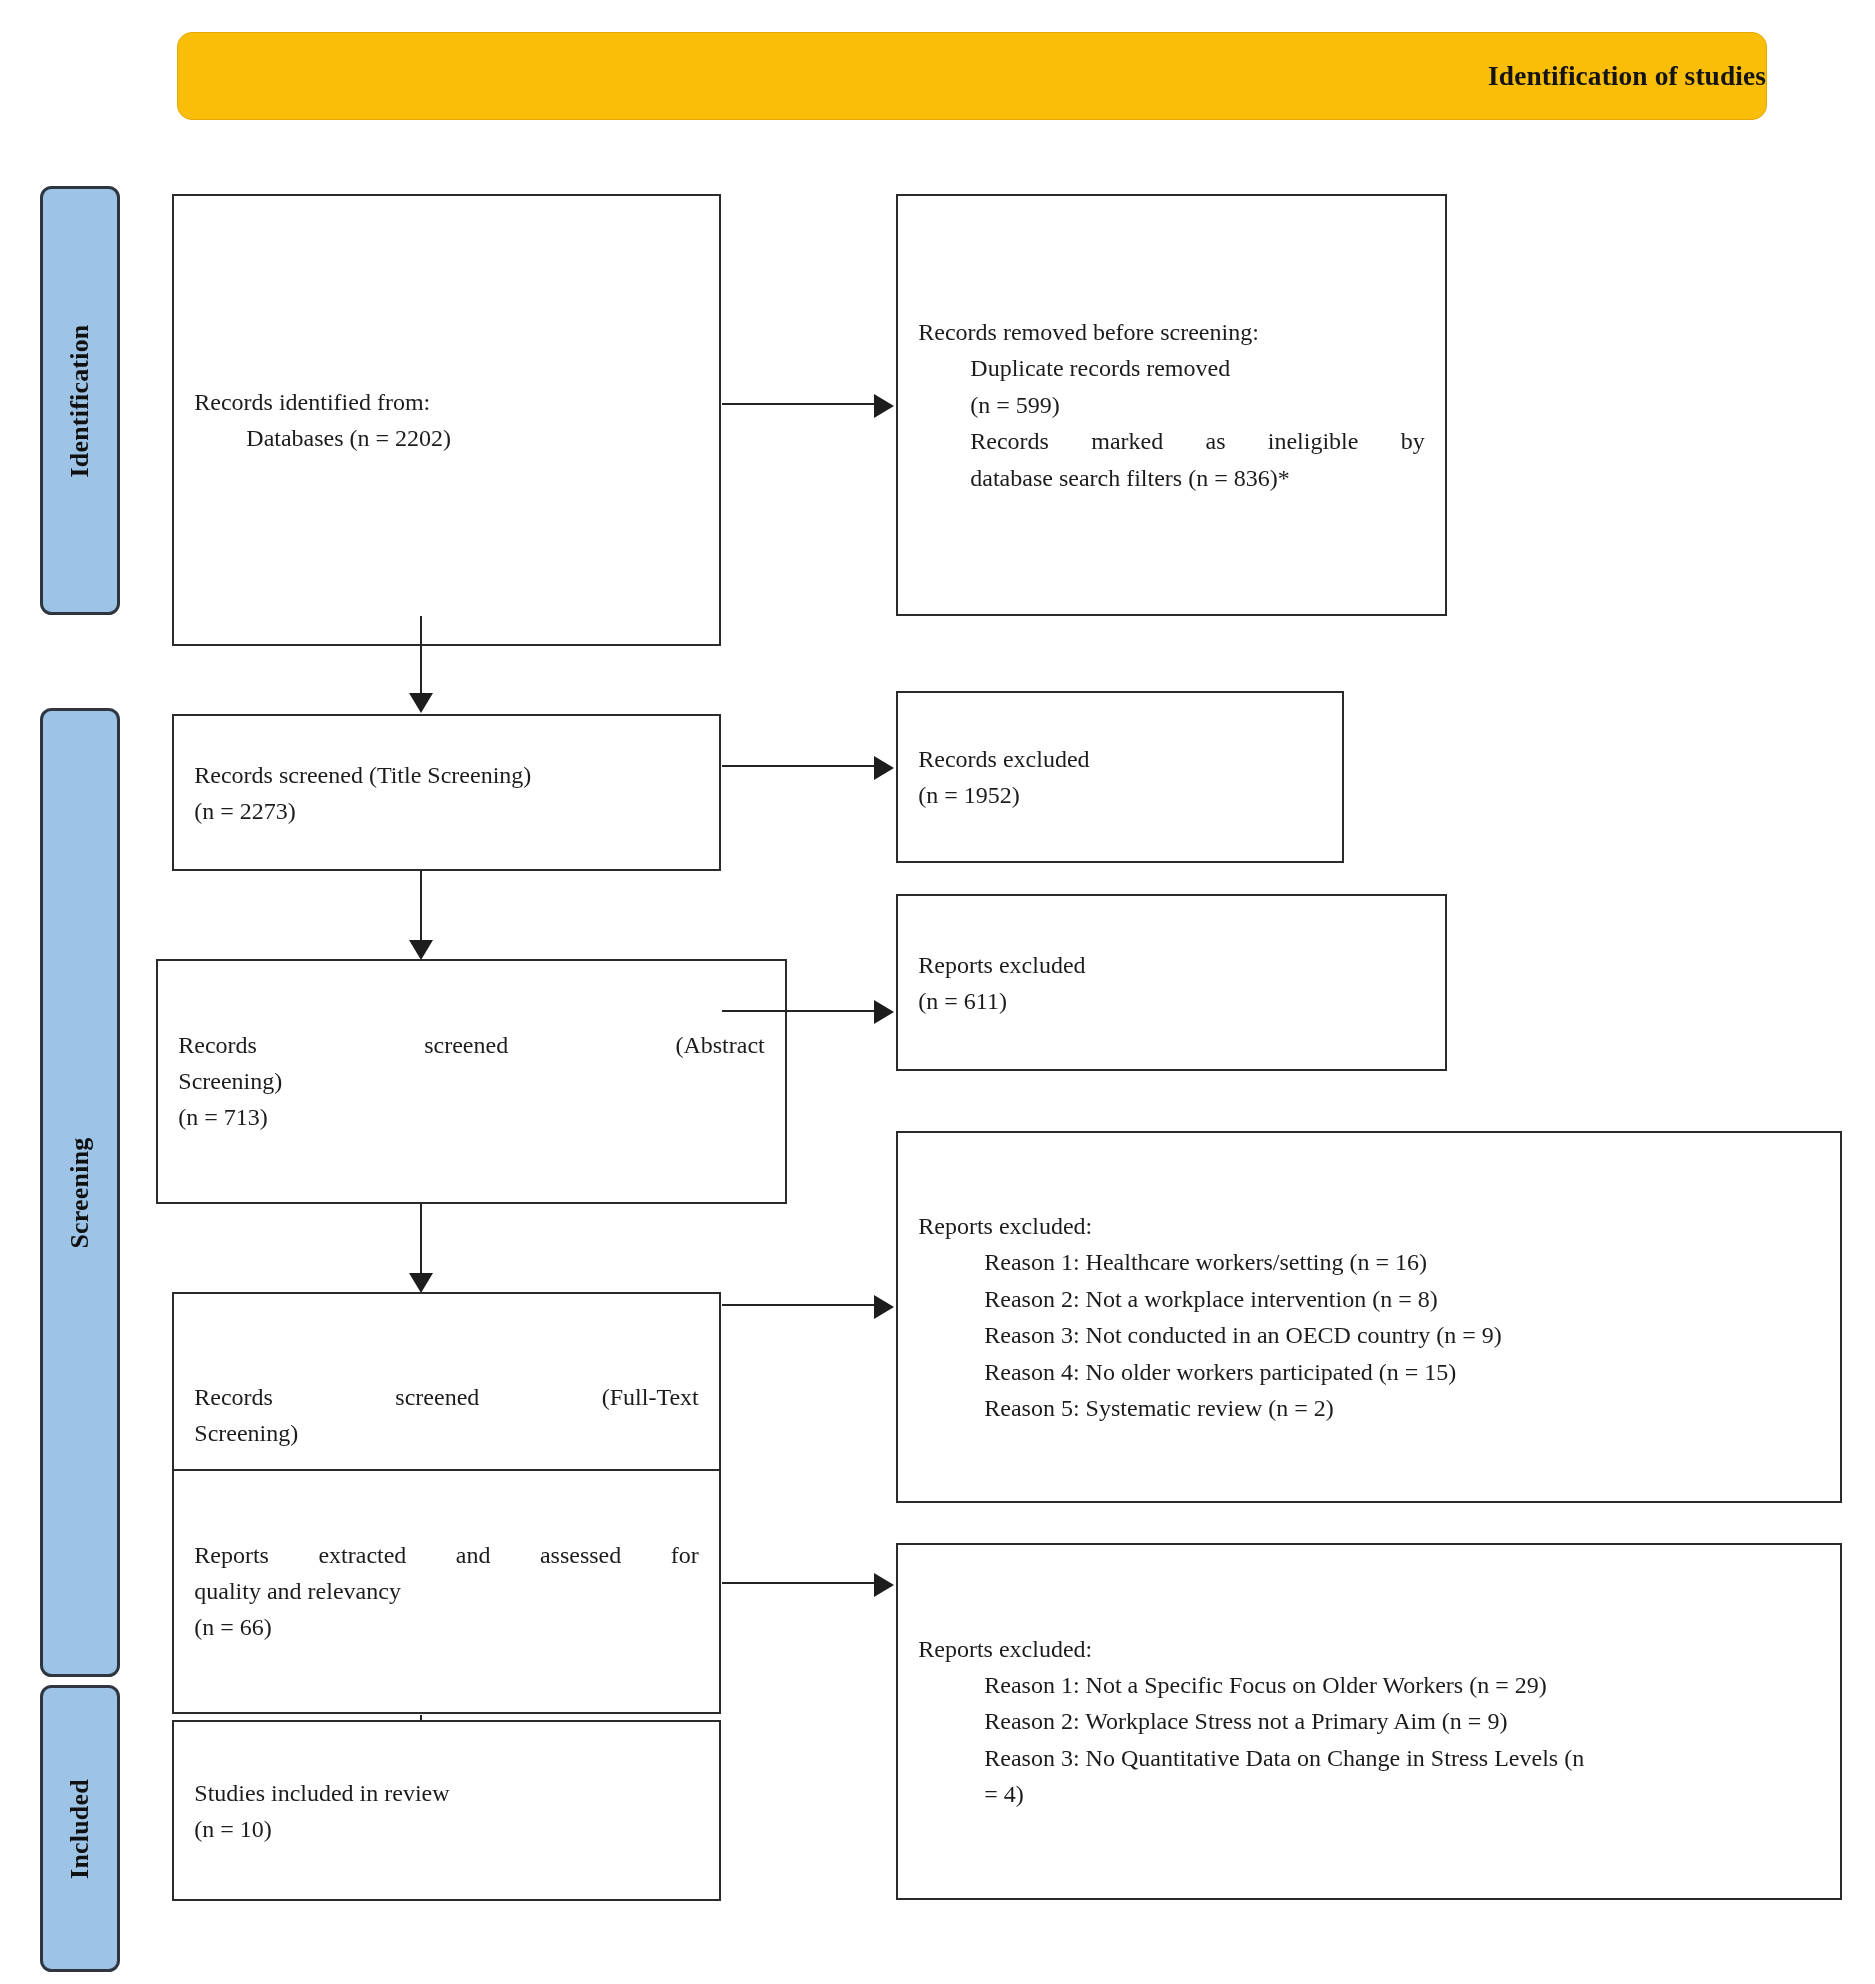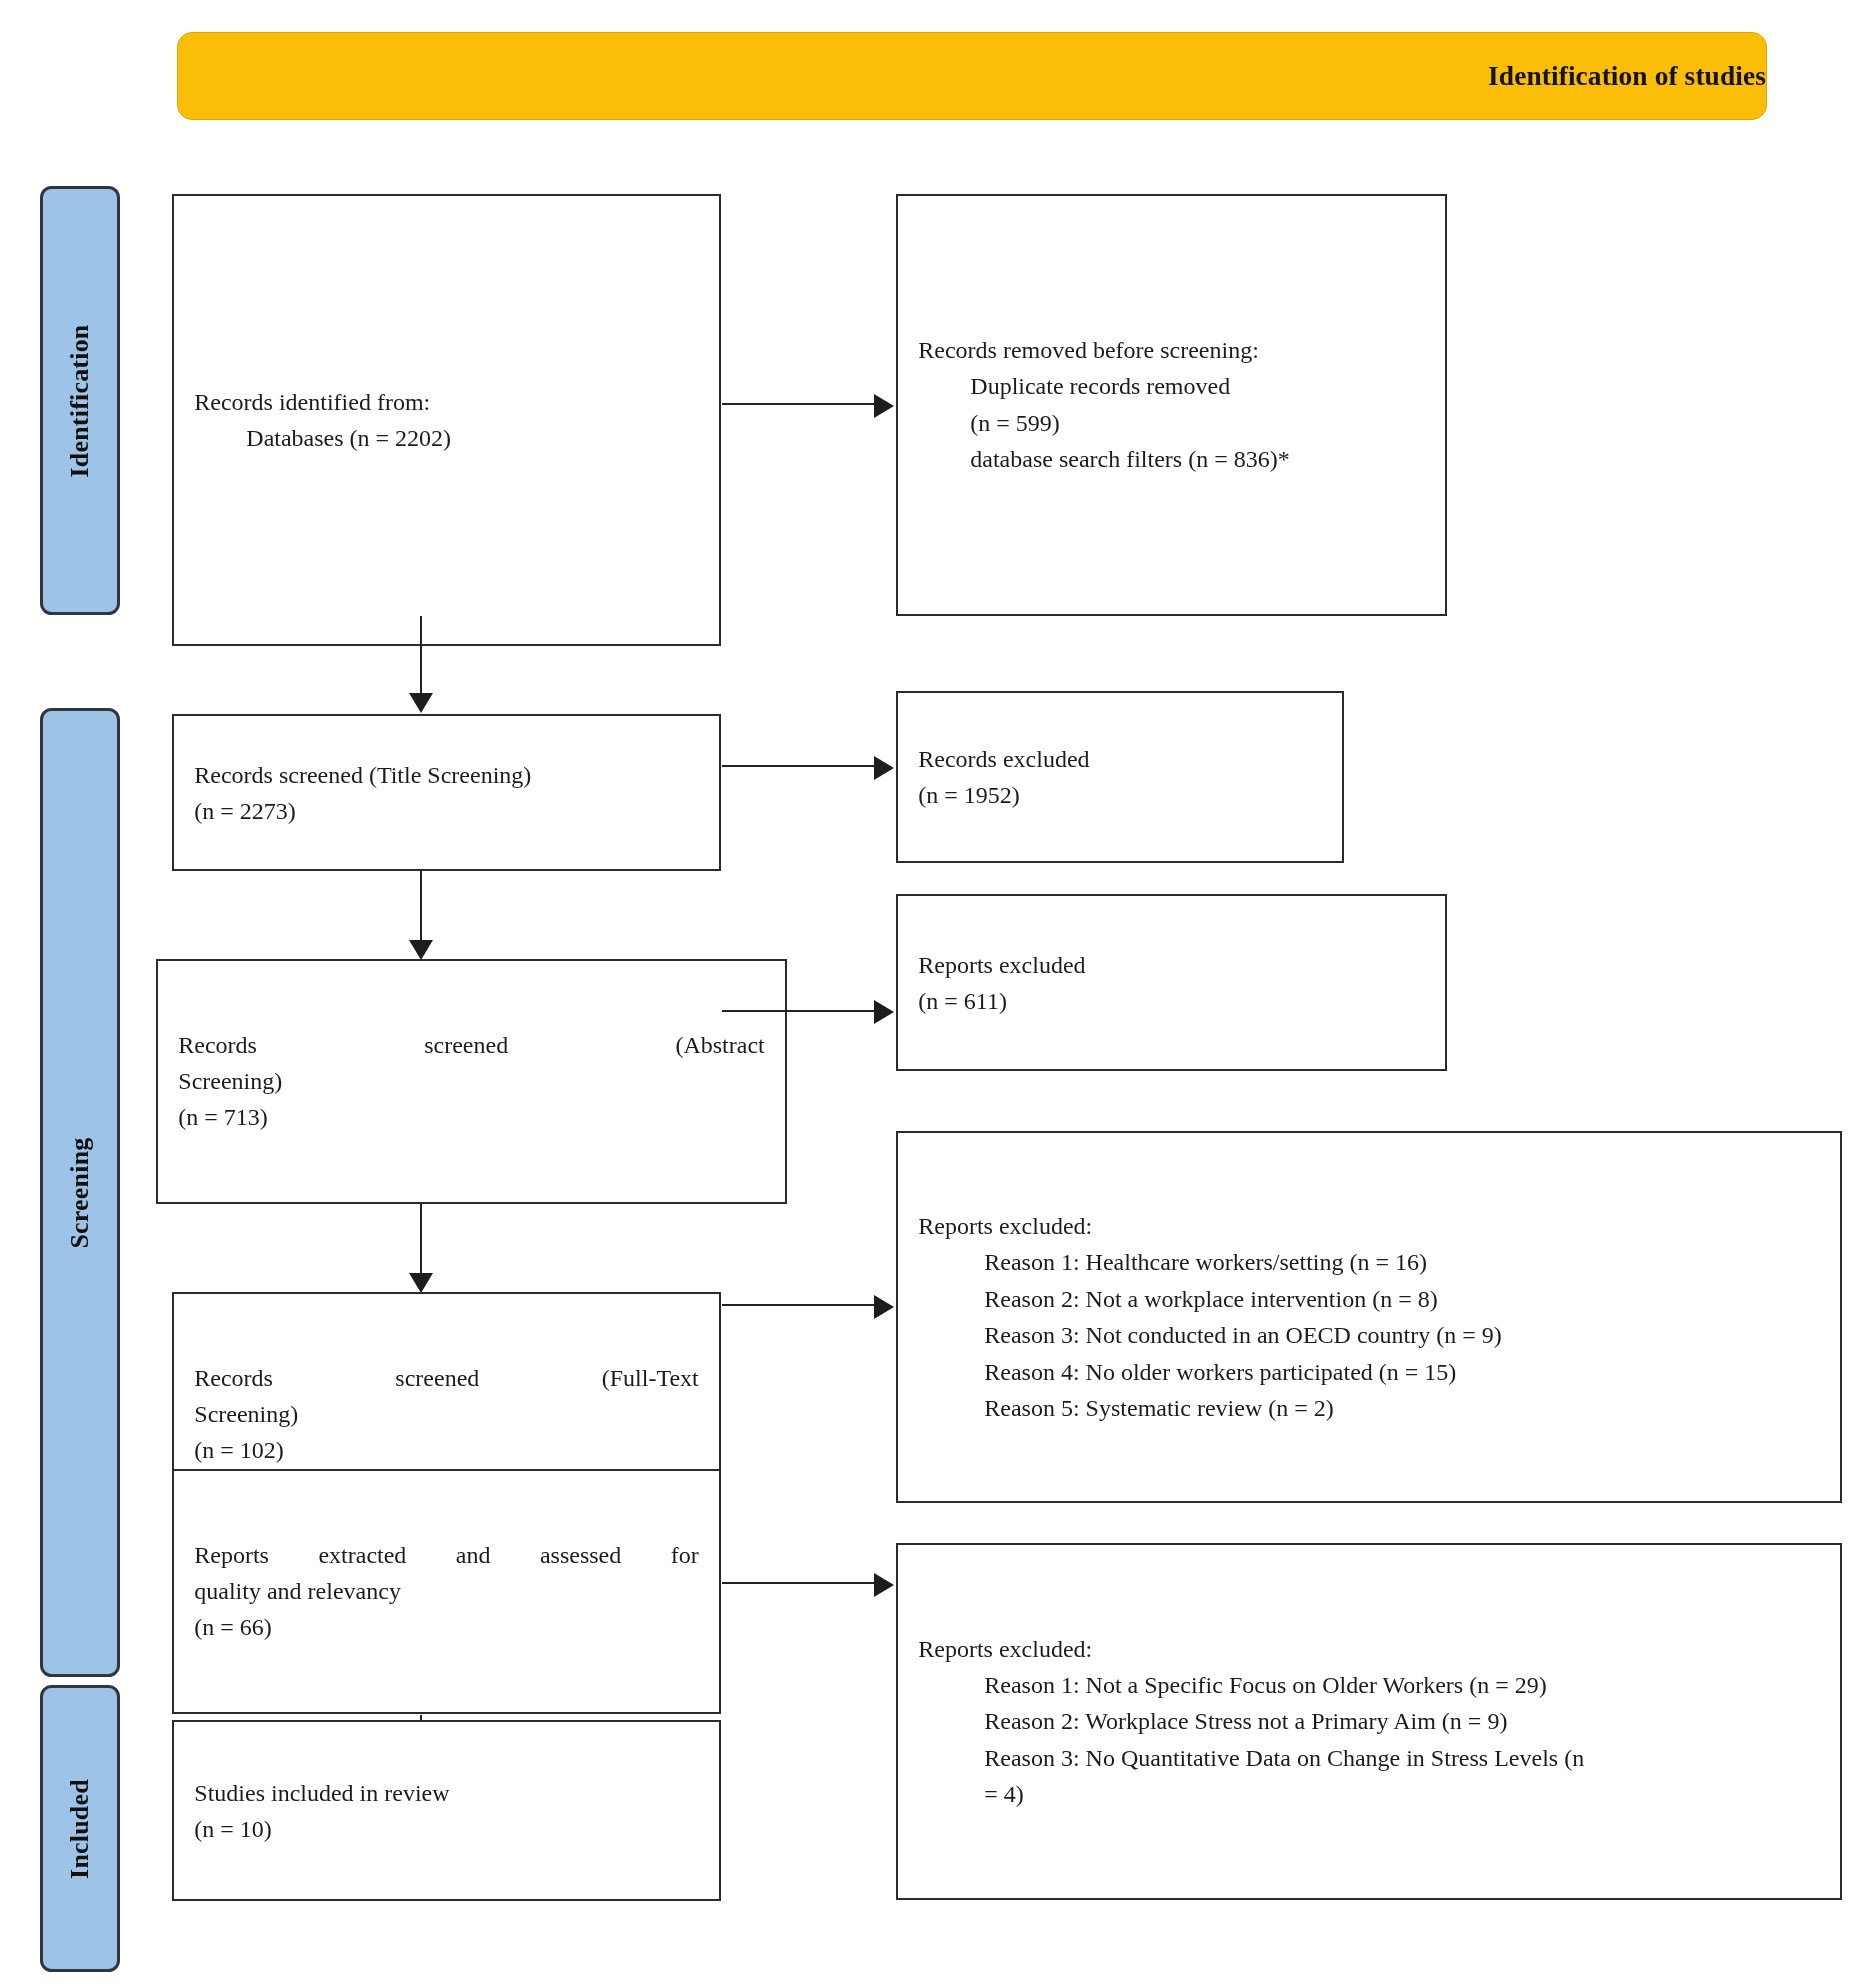--- a/index.html
+++ b/index.html
@@ -151,20 +151,21 @@
       <div class="line">Records identified from:</div>
       <div class="line indent">Databases (n = 2202)</div>
     </div>
   </div>
 
   <div class="box box-center" style="left:896px; top:194px; width:551px; height:422px;">
     <div class="box-inner">
       <div class="line">Records removed before screening:</div>
       <div class="line indent">Duplicate records removed</div>
       <div class="line indent">(n = 599)</div>
+      <div class="line indent just">Records marked as ineligible by</div>
       <div class="line indent">database search filters (n = 836)*</div>
     </div>
   </div>
 
   <div class="hline" style="left:722px; top:403px; width:153px;"></div>
   <div class="arrow-right" style="left:874px; top:394px;"></div>
 
   <div class="vline" style="left:420px; top:616px; height:80px;"></div>
   <div class="arrow-down" style="left:409px; top:693px;"></div>
 
@@ -206,21 +207,20 @@
   <div class="hline" style="left:722px; top:1010px; width:153px;"></div>
   <div class="arrow-right" style="left:874px; top:1000px;"></div>
 
   <div class="vline" style="left:420px; top:1204px; height:71px;"></div>
   <div class="arrow-down" style="left:409px; top:1273px;"></div>
 
   <div class="box box-center" style="left:172px; top:1292px; width:549px; height:245px;">
     <div class="box-inner">
       <div class="line just">Records screened (Full-Text</div>
       <div class="line">Screening)</div>
-      <div class="line">(n = 102)</div>
     </div>
   </div>
 
   <div class="box box-center" style="left:896px; top:1131px; width:946px; height:372px;">
     <div class="box-inner">
       <div class="line">Reports excluded:</div>
       <div class="line indent2">Reason 1: Healthcare workers/setting (n = 16)</div>
       <div class="line indent2">Reason 2: Not a workplace intervention (n = 8)</div>
       <div class="line indent2">Reason 3: Not conducted in an OECD country (n = 9)</div>
       <div class="line indent2">Reason 4: No older workers participated (n = 15)</div>

